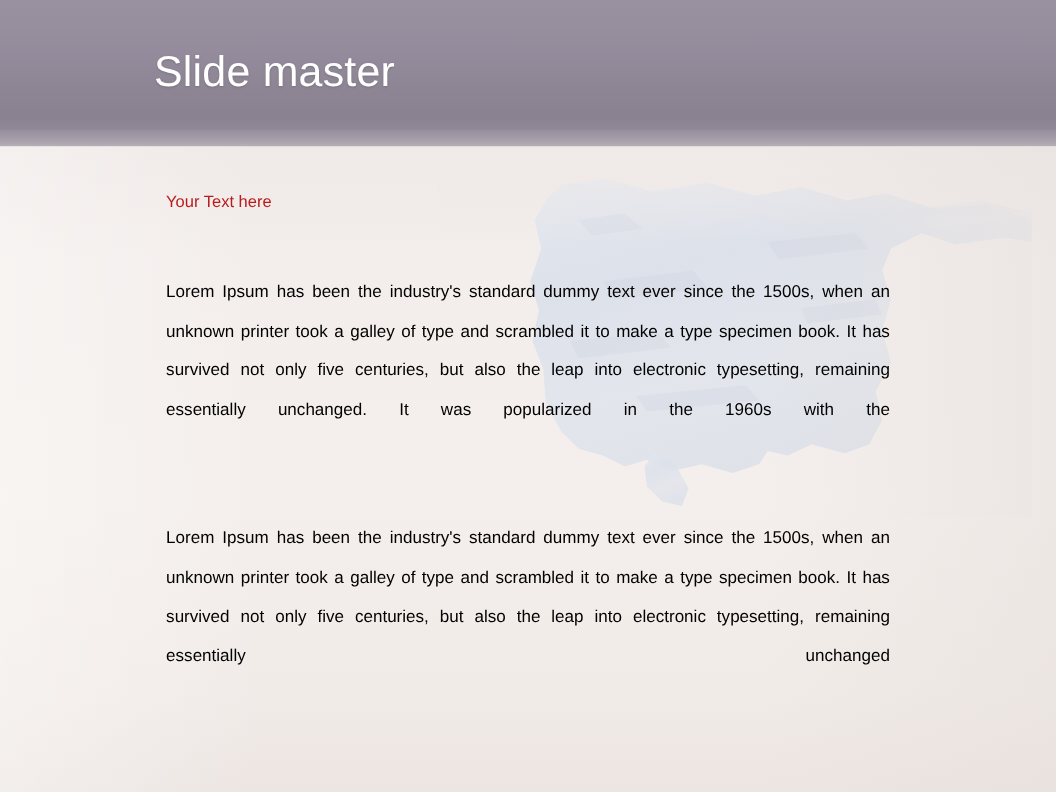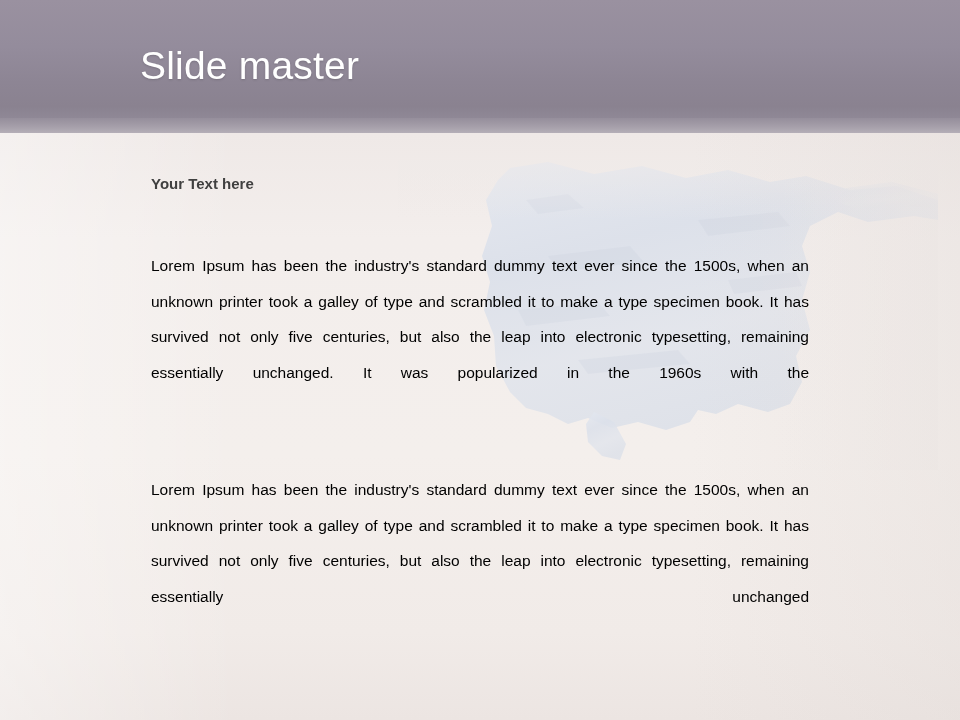--- a/index.html
+++ b/index.html
@@ -112,23 +112,22 @@
     left: 151px;
     top: 133px;
     width: 660px;
   }
   .subtitle {
     position: absolute;
     left: 0;
     top: 40px;
     font-size: 15px;
     line-height: 22px;
-    color: #404040;
+    color: #b91c1c;
     white-space: nowrap;
-    font-weight: bold;
   }
   .para {
     position: absolute;
     left: 0;
     width: 658px;
     font-size: 15.5px;
     line-height: 35.5px;
     color: #000000;
     text-align: justify;
     text-justify: inter-word;

